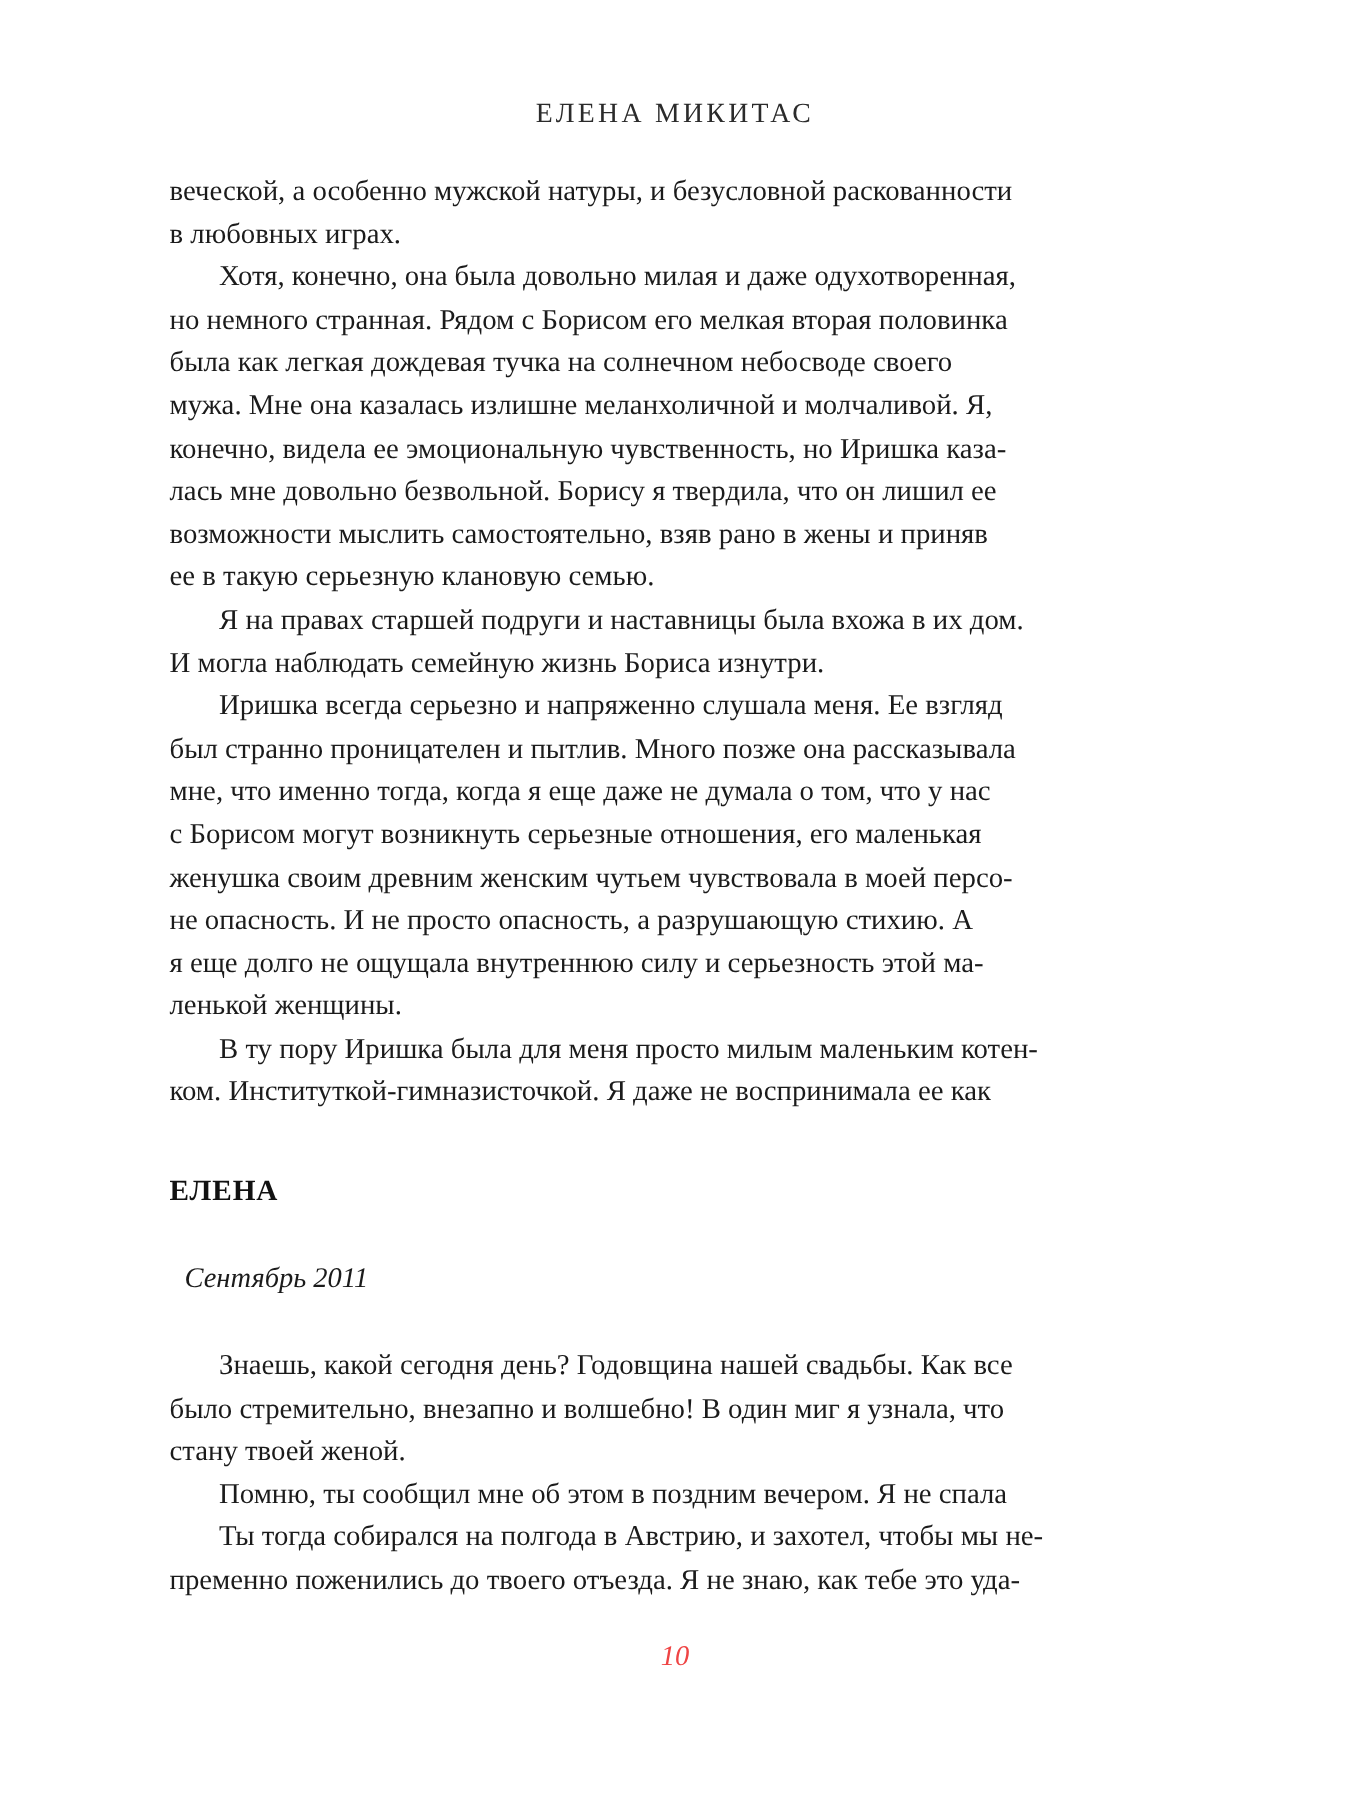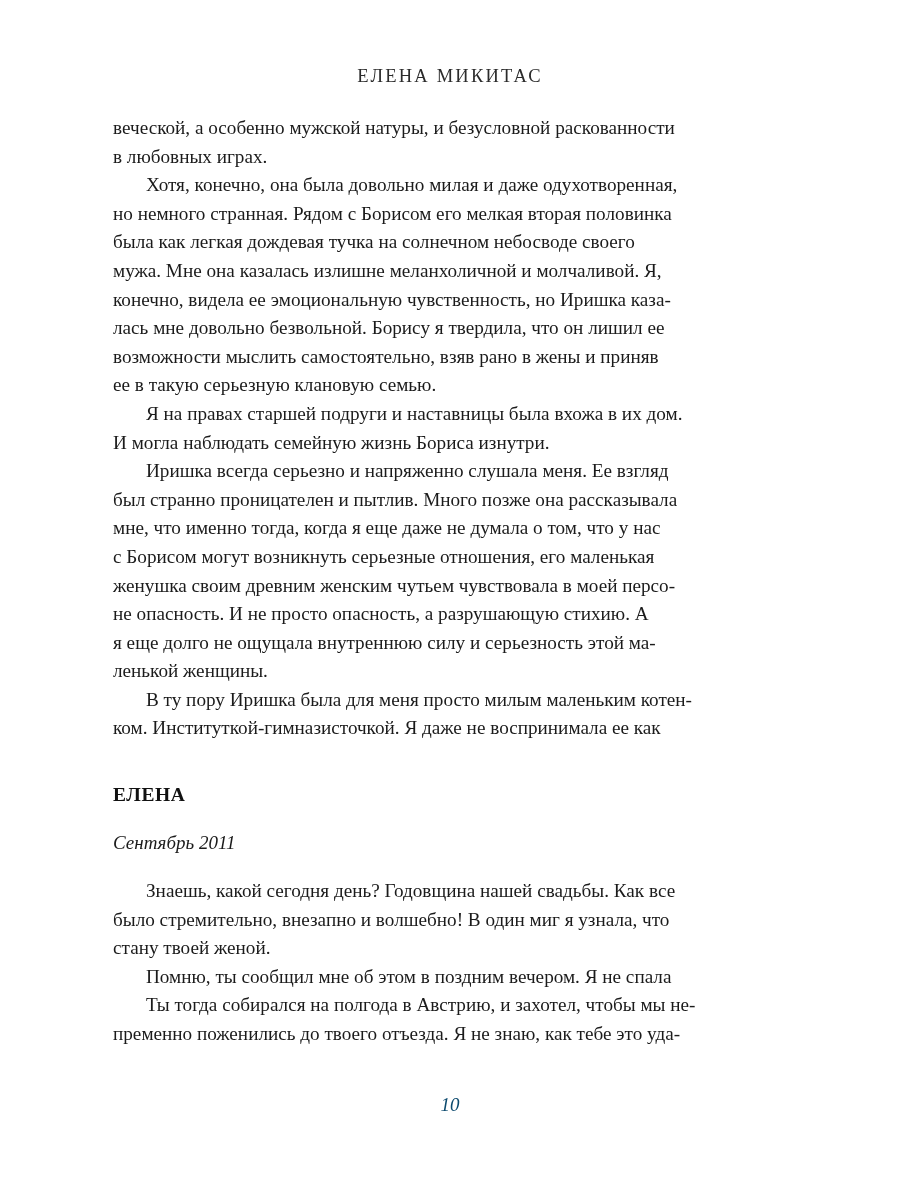--- a/index.html
+++ b/index.html
@@ -78,38 +78,38 @@
   .section-heading {
     margin: 0;
     font-size: 19.5px;
     font-weight: bold;
     letter-spacing: 0.6px;
     color: #111111;
     padding-top: 41px;
   }
 
   .section-date {
-    margin: 0;
+    margin: 10px;
     font-size: 19px;
     font-style: italic;
     color: #1b1b1b;
     padding-top: 26px;
     padding-bottom: 23px;
   }
 
   
   .folio {
     position: absolute;
     top: 1094px;
     left: 0;
     width: 900px;
     text-align: center;
     font-size: 19px;
     font-style: italic;
-    color: #0c4a6e;
+    color: #ef4444;
   }
 </style>
 </head>
 <body>
 
 <div class="page">
 
   <div class="running-header">ЕЛЕНА МИКИТАС</div>
 
   <div class="textblock">

